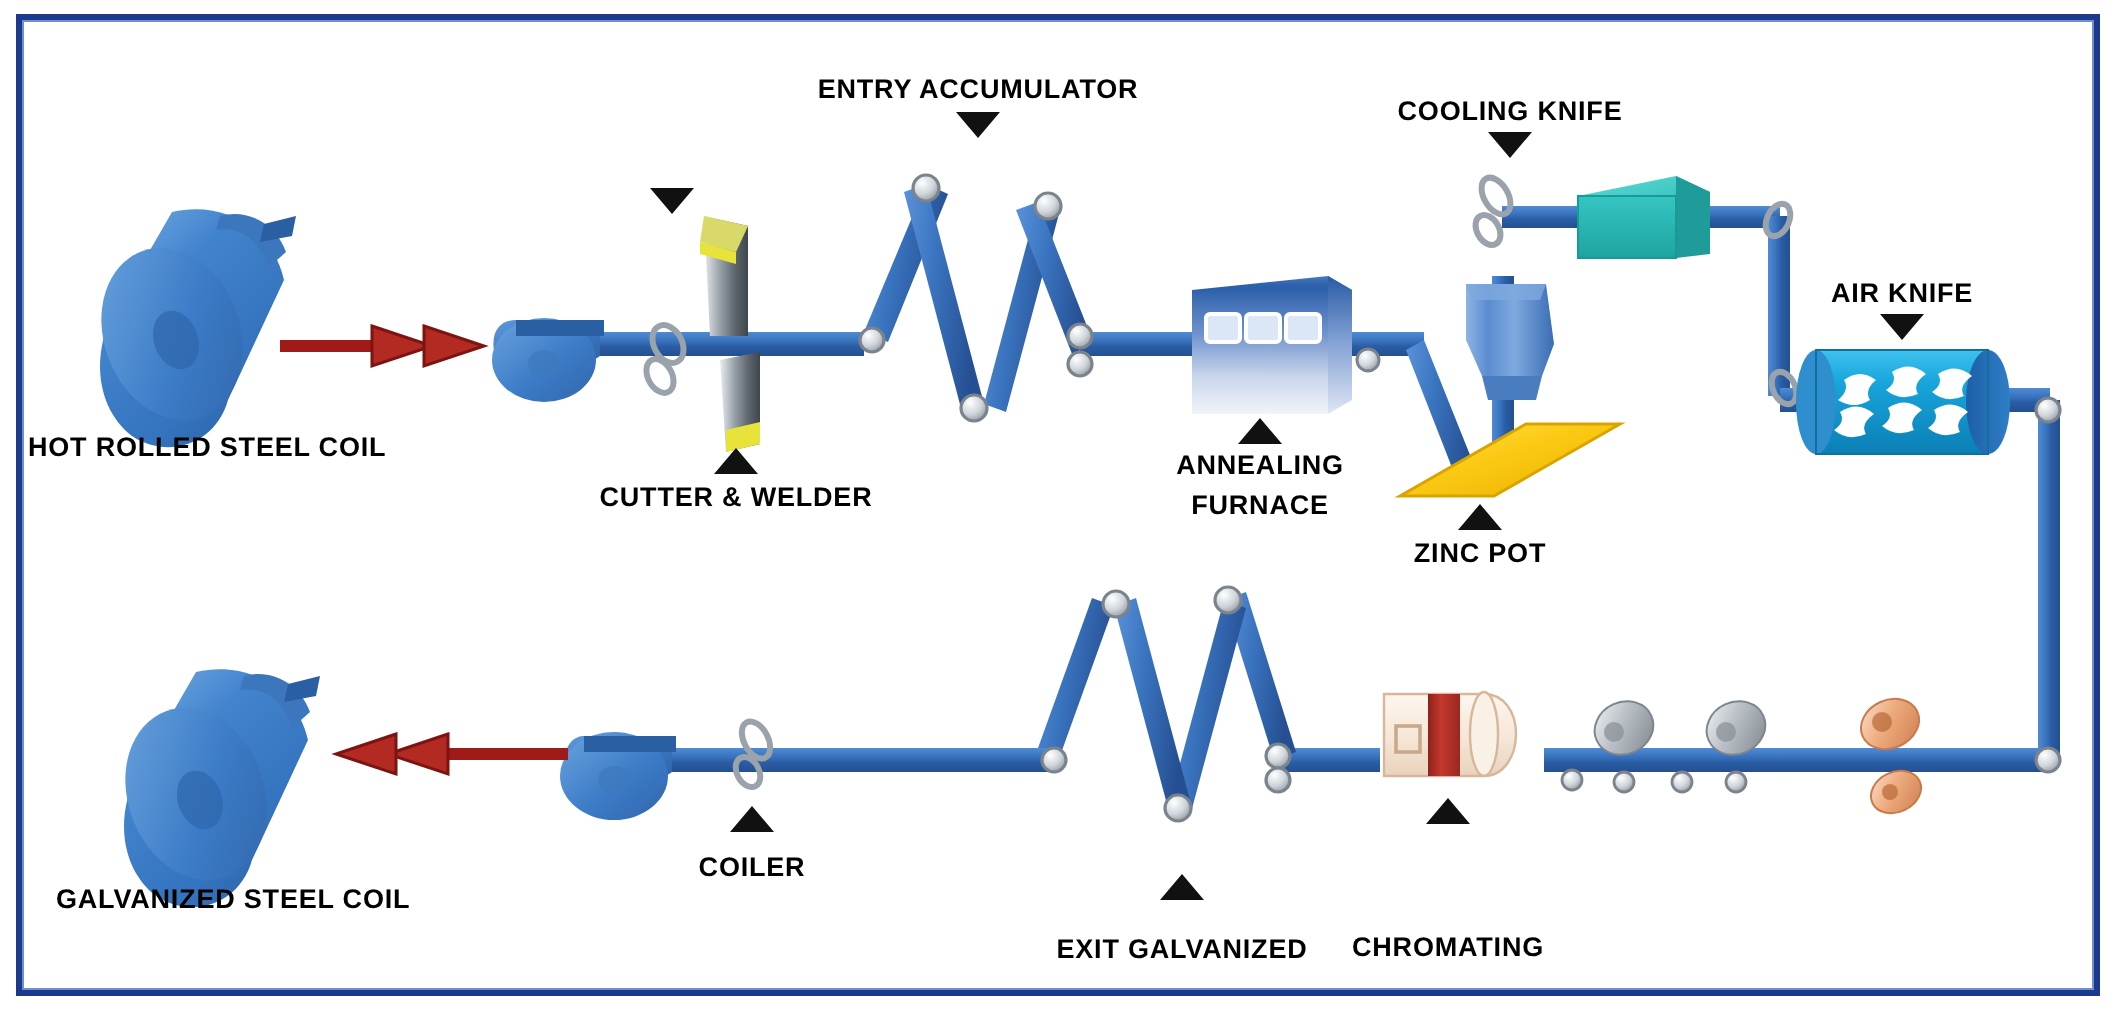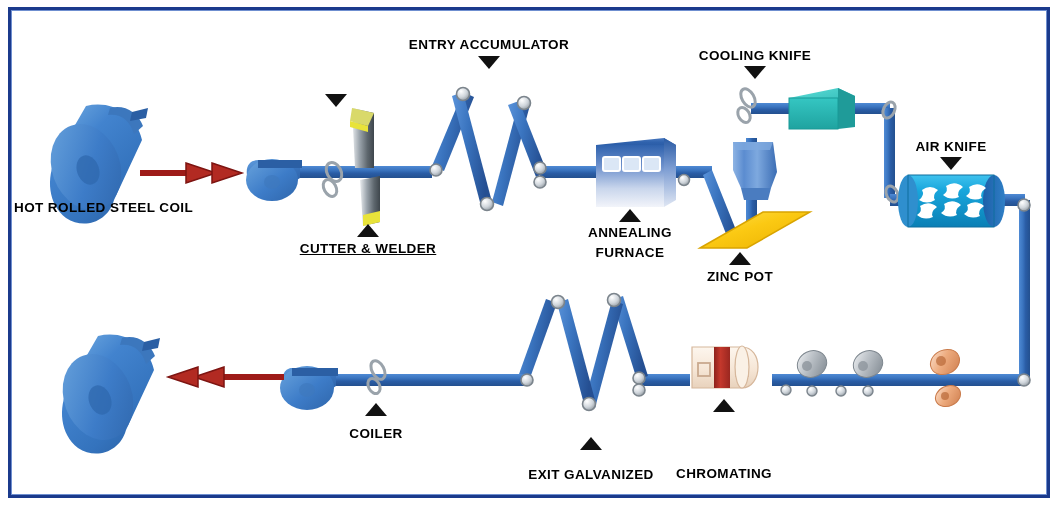--- a/index.html
+++ b/index.html
@@ -395,25 +395,25 @@
 
     <g transform="translate(62,334)">
       <path d="M 36,2 C 62,-4 86,10 92,36 L 64,96 C 58,118 34,126 16,114 C -2,100 -4,74 6,54 Z" fill="url(#coilG)"></path>
       <ellipse cx="36" cy="63" rx="34" ry="44" transform="rotate(-20 36 63)" fill="url(#coilFace)"></ellipse>
       <ellipse cx="38" cy="66" rx="11" ry="15" transform="rotate(-20 38 66)" fill="#2f68ad" opacity="0.75"></ellipse>
       <path d="M 60,4 C 74,0 88,8 93,22 L 84,30 C 80,16 70,9 58,11 Z" fill="#3c77bd"></path>
       <path d="M 82,8 L 98,4 L 96,14 L 80,17 Z" fill="#2b5fa4"></path>
     </g>
   </svg>
 
-  <div class="lbl" style="left:14px; top:199px;">HOT ROLLED STEEL COIL</div>
+  <div class="lbl" style="left:14px; top:215px;">HOT ROLLED STEEL COIL</div>
 
   <div class="marker down" style="left:325px; top:94px;"></div>
   <div class="marker up" style="left:357px; top:224px;"></div>
-  <div class="lbl c" style="left:368px; top:240px;text-decoration:underline;">CUTTER &amp; WELDER</div>
+  <div class="lbl c" style="left:368px; top:240px;">CUTTER &amp; WELDER</div>
 
   <div class="lbl c" style="left:489px; top:36px;">ENTRY ACCUMULATOR</div>
   <div class="marker down" style="left:478px; top:56px;"></div>
 
   <div class="marker up" style="left:619px; top:209px;"></div>
   <div class="lbl c" style="left:630px; top:224px;">ANNEALING</div>
   <div class="lbl c" style="left:630px; top:244px;text-align:right;">FURNACE</div>
 
   <div class="lbl c" style="left:755px; top:47px;">COOLING KNIFE</div>
   <div class="marker down" style="left:744px; top:66px;"></div>
@@ -426,13 +426,14 @@
 
   <div class="marker up" style="left:713px; top:399px;"></div>
   <div class="lbl c" style="left:724px; top:429px;margin-top:36px;">CHROMATING</div>
 
   <div class="marker up" style="left:580px; top:437px;"></div>
   <div class="lbl c" style="left:591px; top:466px;">EXIT GALVANIZED</div>
 
   <div class="marker up" style="left:365px; top:403px;"></div>
   <div class="lbl c" style="left:376px; top:425px;">COILER</div>
 
+  <div class="lbl" style="left:28px; top:441px;">GALVANIZED STEEL COIL</div>
 </div>
 
 </body></html>

